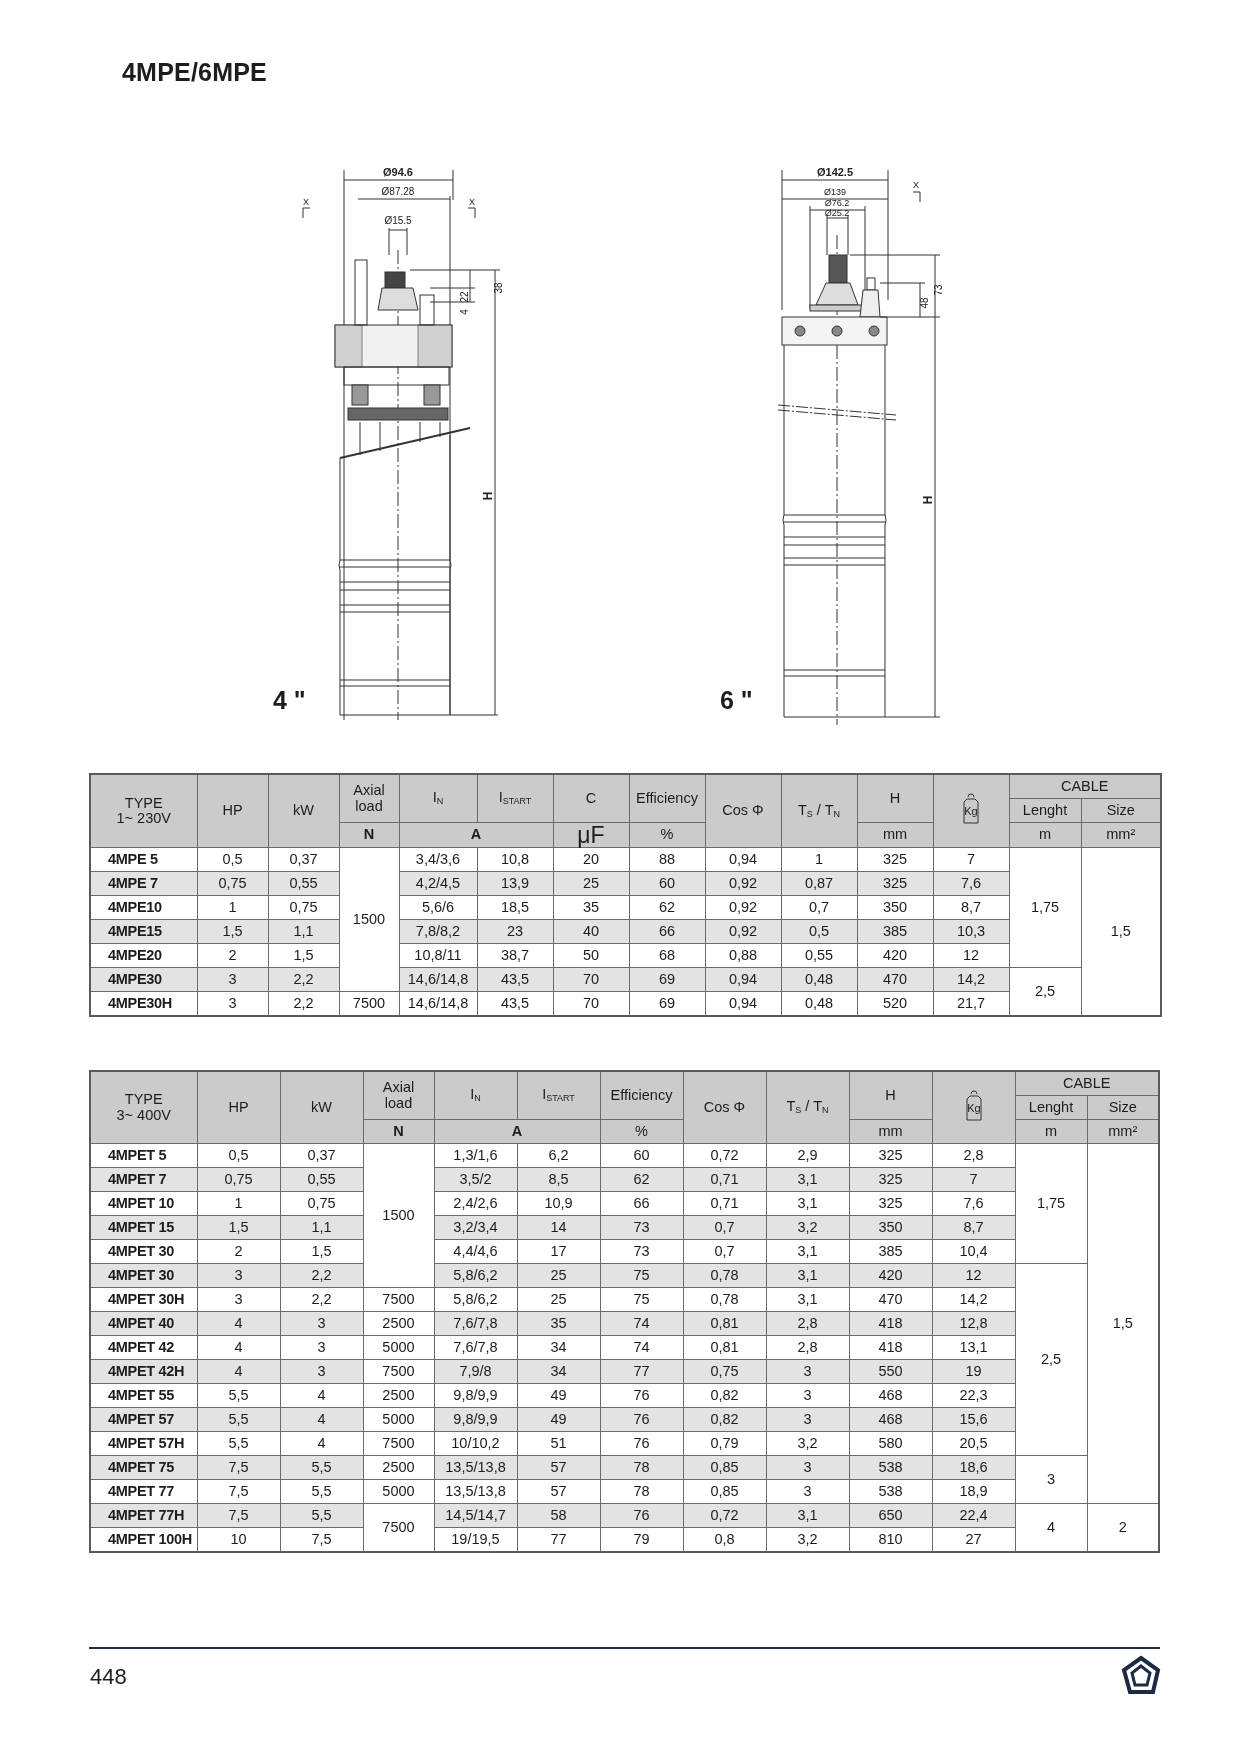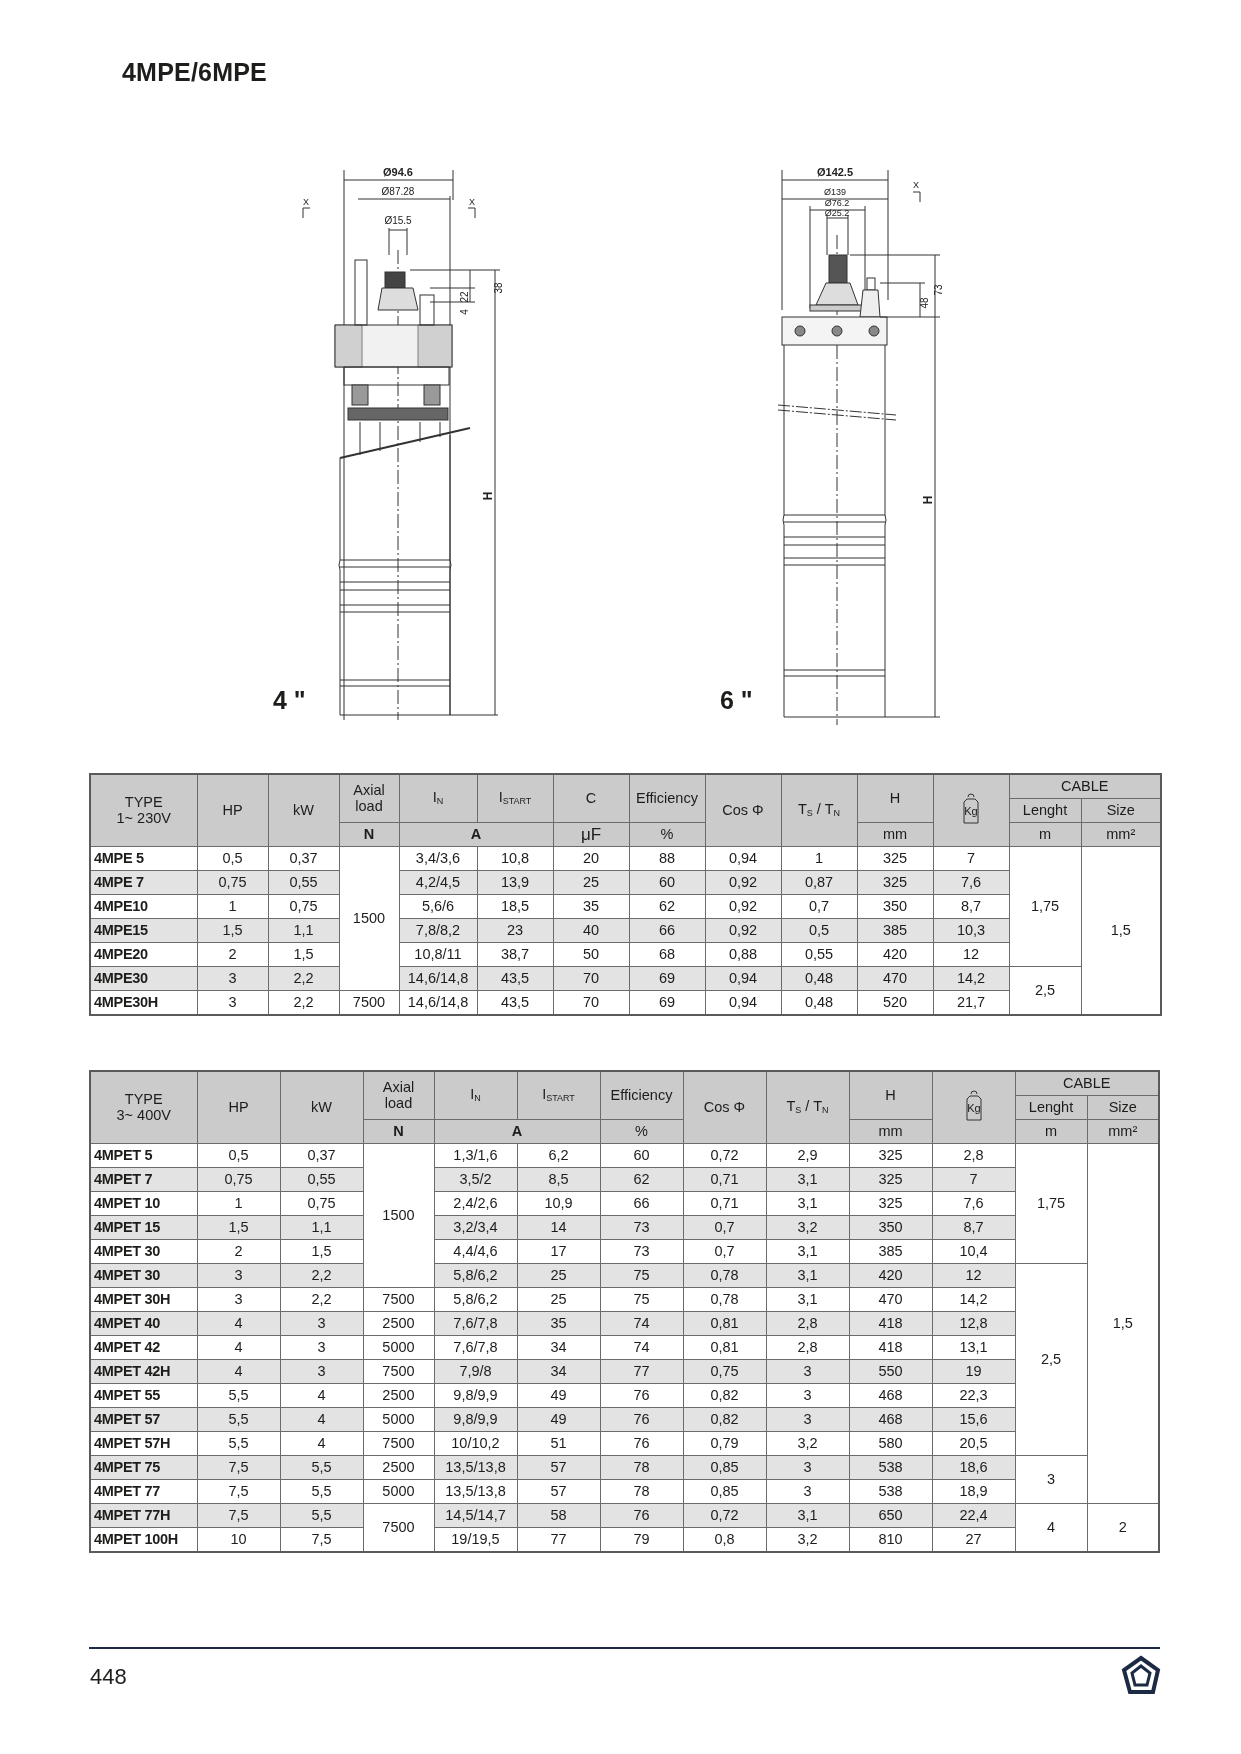--- a/index.html
+++ b/index.html
@@ -3,21 +3,21 @@
 <meta charset="utf-8">
 <style>
   html, body { margin:0; padding:0; background:#ffffff; }
   body { width:1241px; height:1754px; position:relative; font-family:"Liberation Sans", sans-serif; color:#1d1d1b; overflow:hidden; }
   .title { position:absolute; left:90px; top:58px; font-size:25px; font-weight:bold; letter-spacing:0.2px;margin-left:32px; }
   .drawing { position:absolute; }
   .size-label { position:absolute; font-size:25px; font-weight:bold; }
   table.spec { position:absolute; left:89px; width:1071px; border-collapse:collapse; font-size:14.5px; table-layout:fixed; }
   table.spec td, table.spec th { border:1px solid #6b6b6b; text-align:center; padding:0; height:23px; font-weight:normal; line-height:1.05; }
   table.spec th { background:#cbcbcb; font-size:14.5px; }
-  table.spec td.type { text-align:left; padding-left:3px; font-weight:bold; letter-spacing:-0.3px; }
+  table.spec td.type { text-align:left; padding-left:17px; font-weight:bold; letter-spacing:-0.3px; }
   table.spec tr.alt td { background:#e3e3e3; }
   table.spec td.white { background:#ffffff !important; }
   table.spec { border:2px solid #5a5a5a; }
   sub.s { font-size:9px; vertical-align:-2px; }
   .kg { display:inline-block; position:relative; width:24px; height:36px; }
   .footer-line { position:absolute; left:89px; top:1647px; width:1071px; height:2px; background:#1d2a44; }
   .page-num { position:absolute; left:90px; top:1664px; font-size:22px;text-align:center; }
   .logo { position:absolute; left:1120px; top:1655px; }
 </style>
 </head>
@@ -182,21 +182,21 @@
             </svg></span></th>
         <th colspan="2">CABLE</th>
       </tr>
       <tr style="height: 22px;">
         <th>Lenght</th>
         <th>Size</th>
       </tr>
       <tr style="height: 22px;">
         <th style="font-weight:bold">N</th>
         <th colspan="2" style="font-weight:bold">A</th>
-        <th style="font-size:17px">μF</th>
+        <th style="font-size:23px">μF</th>
         <th>%</th>
         <th>mm</th>
         <th>m</th>
         <th>mm²</th>
       </tr>
     </thead>
   <tbody id="t1body">
       <tr>
         <td class="type">4MPE 5</td>
         <td>0,5</td>

